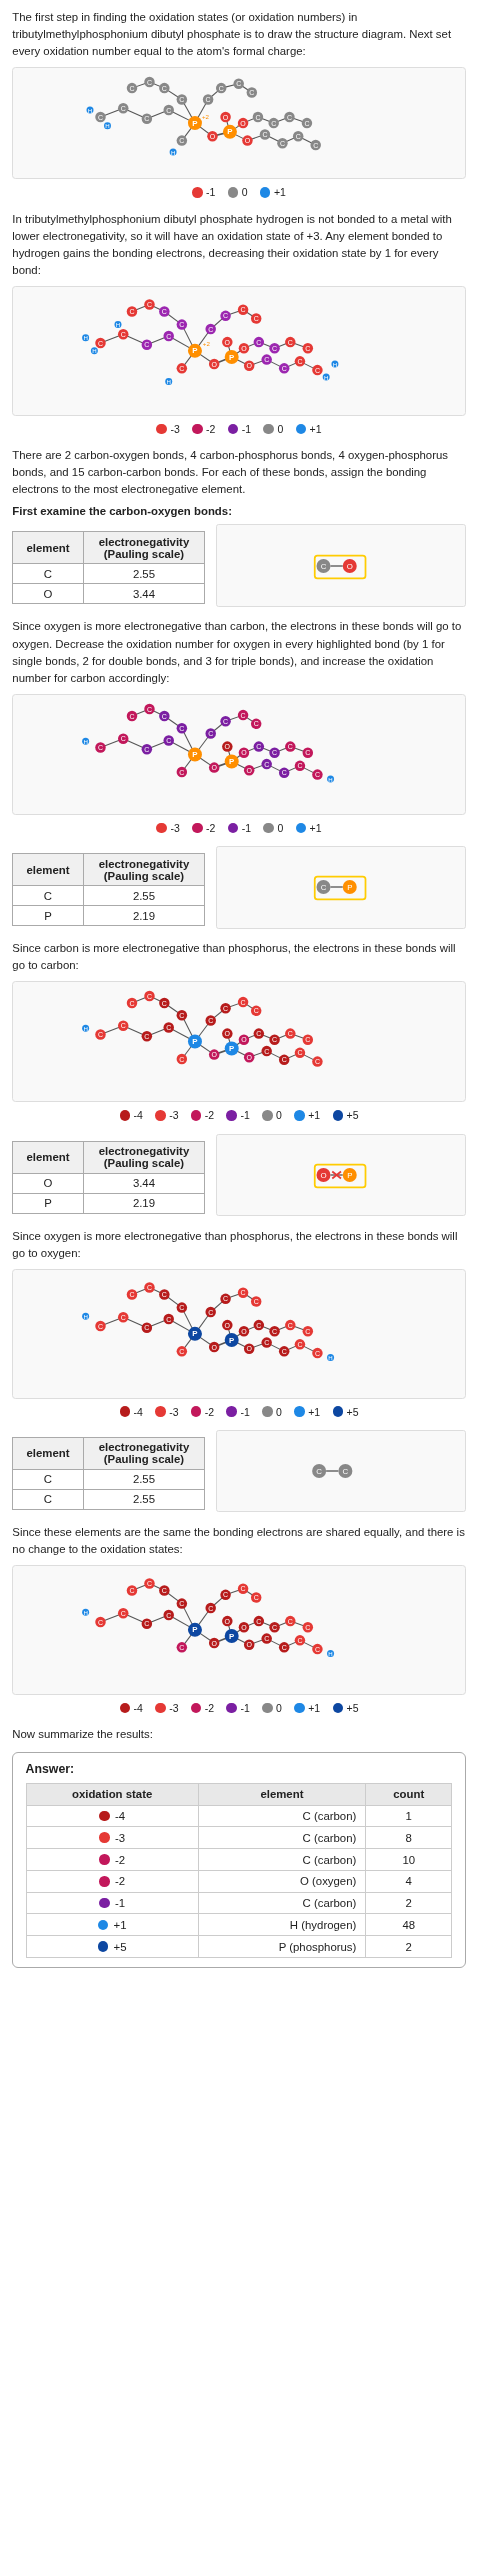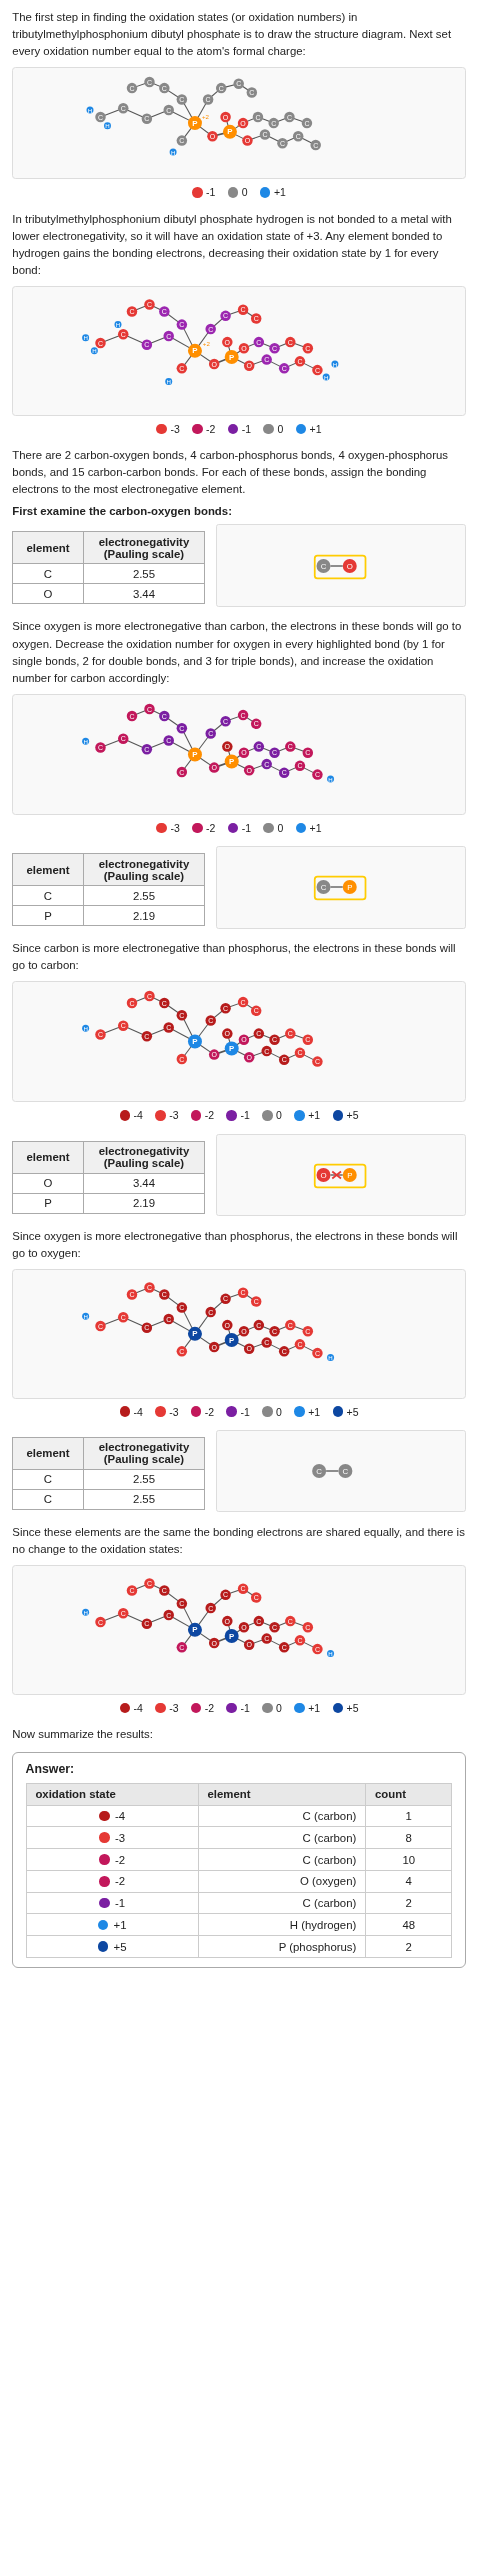--- a/index.html
+++ b/index.html
@@ -84,21 +84,21 @@
     }
     table.results-table th, table.results-table td {
       border: 0.9px solid #ccc;
       padding: 4.4px 8.8px;
       text-align: right;
       font-size: 11.4px;
     }
     table.results-table th {
       background: #e8e8e8;
       font-weight: bold;
-      text-align: left;
+      text-align: center;
     }
     table.results-table td:first-child {
       text-align: center;
     }
     table.results-table td:last-child {
       text-align: center;
     }
     .state-cell {
       display: flex;
       align-items: center;

